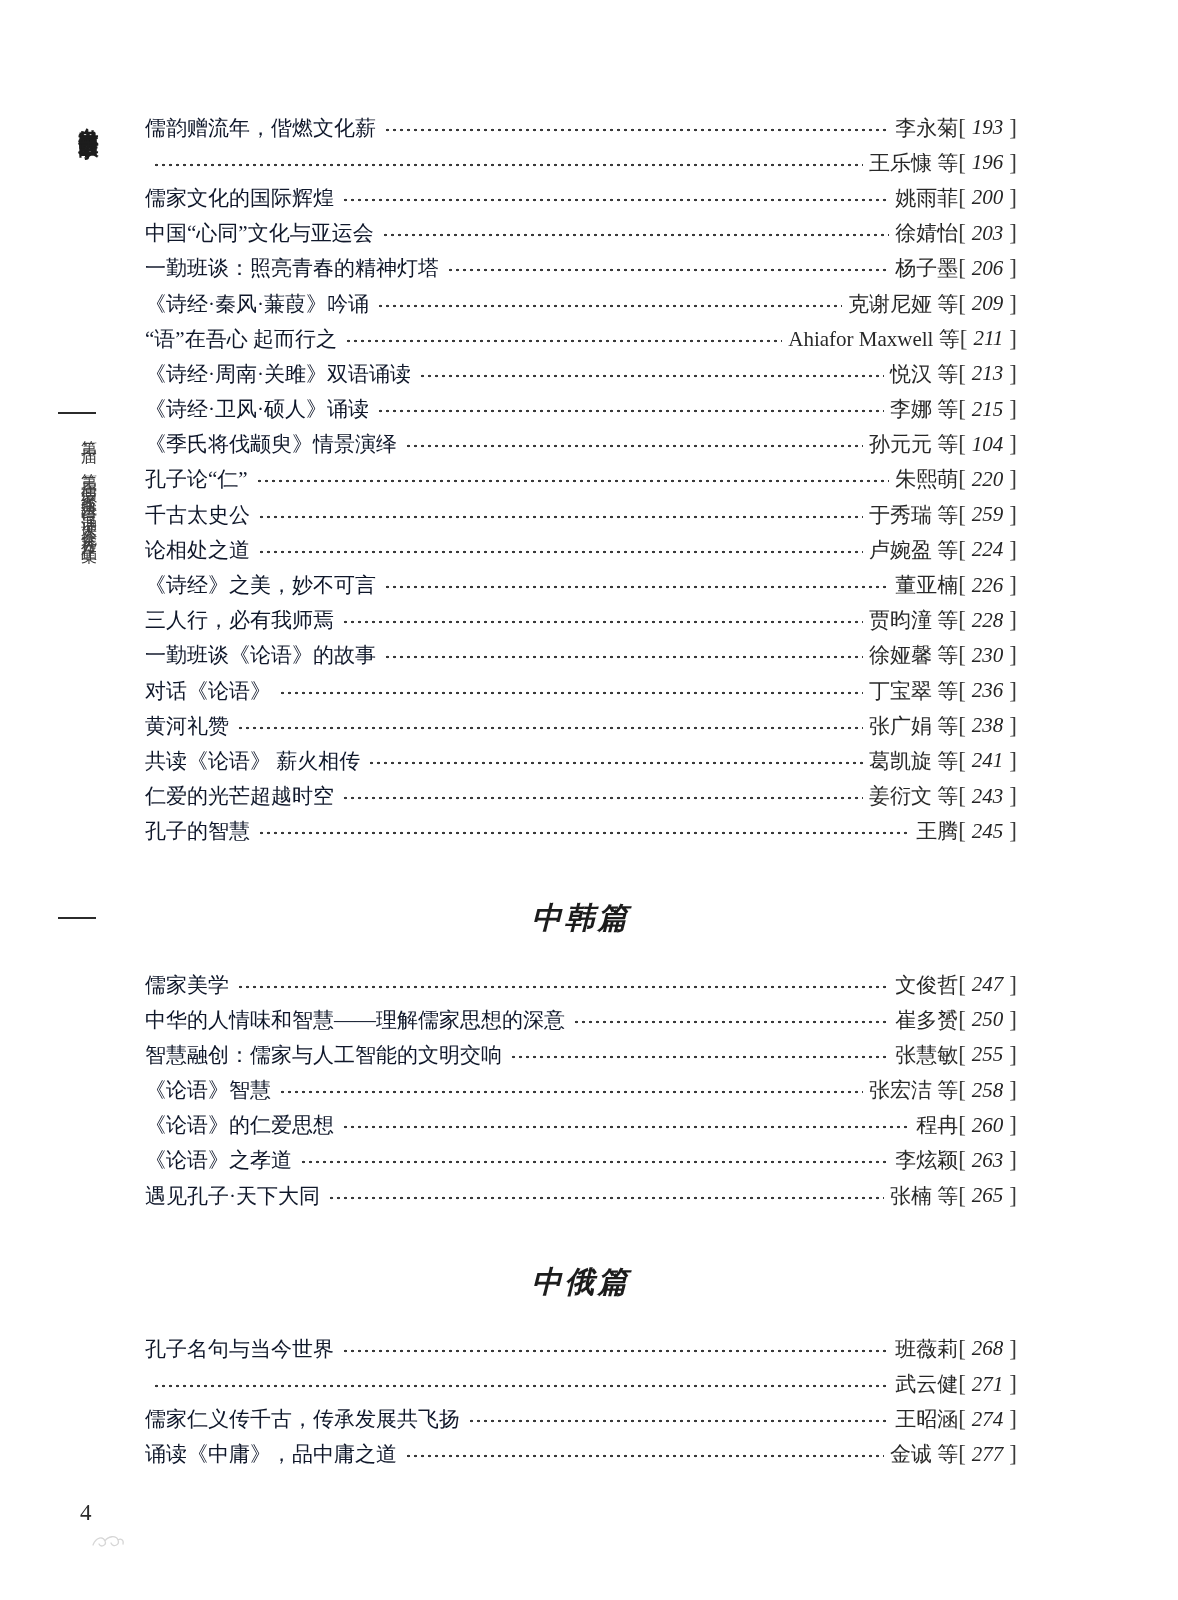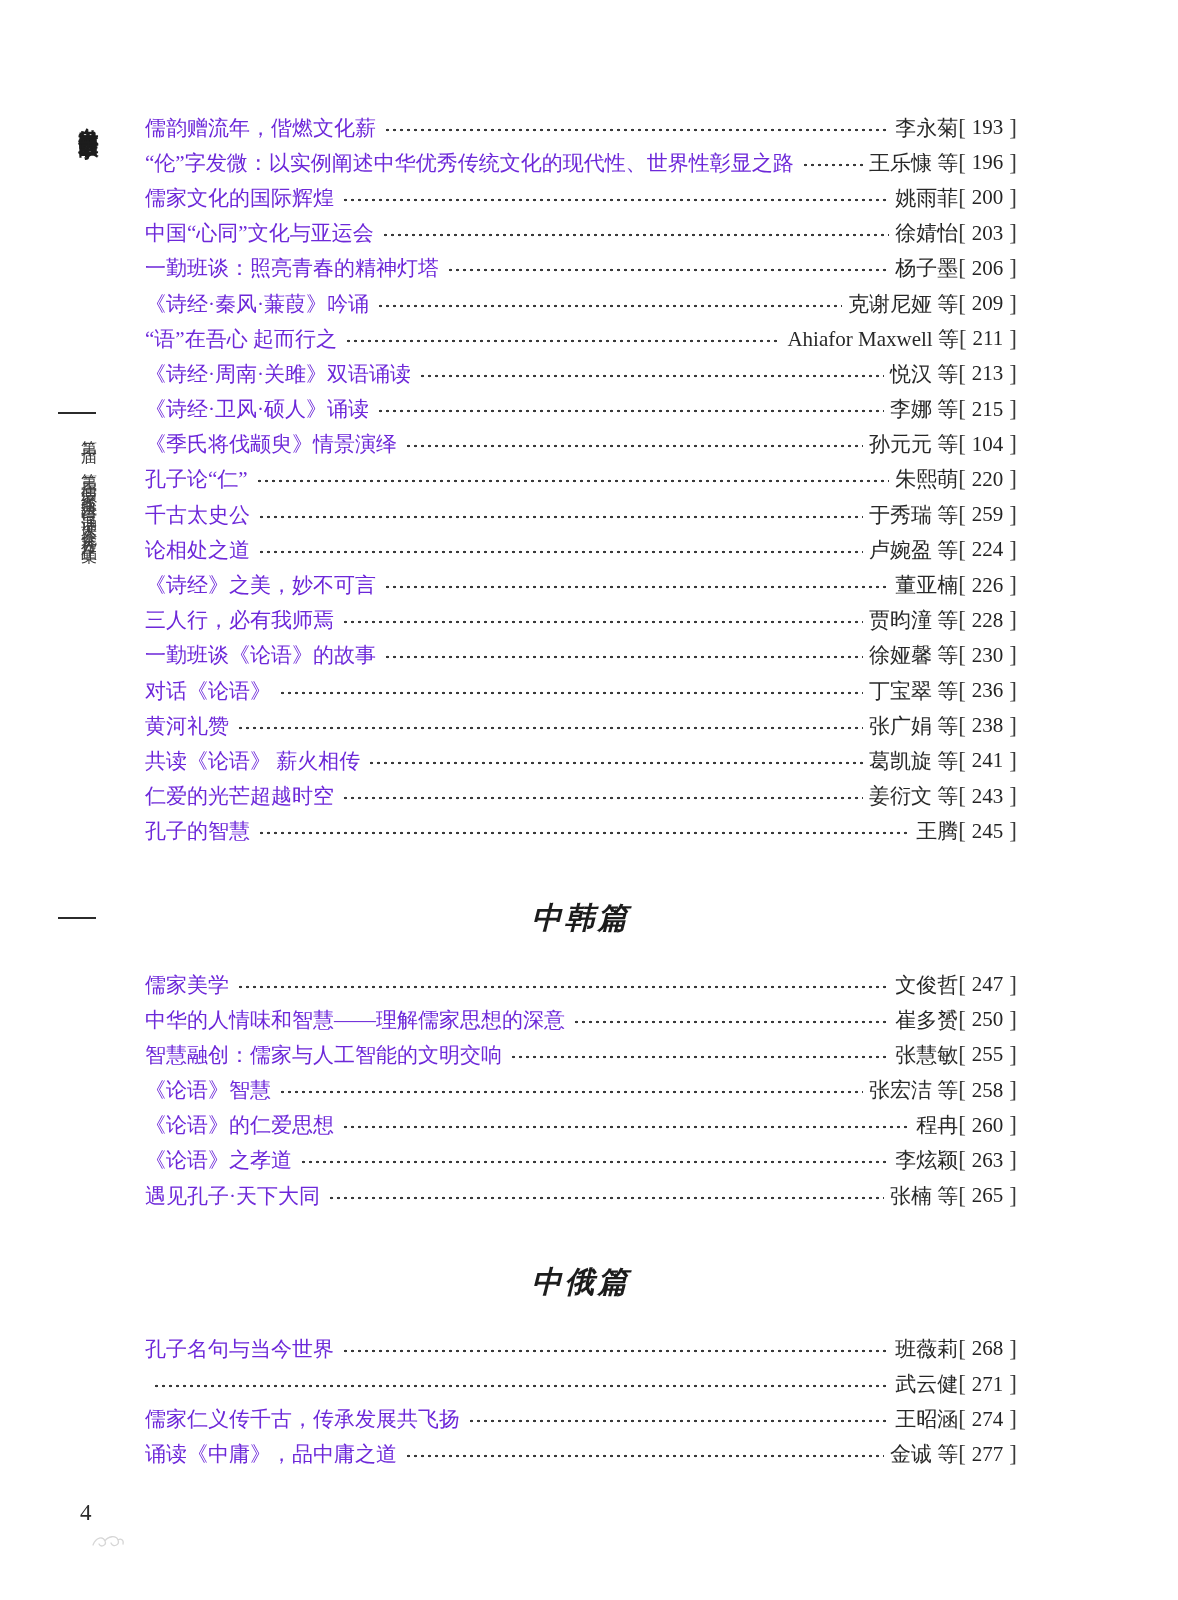--- a/index.html
+++ b/index.html
@@ -36,32 +36,32 @@
   .section-heading {
     font-family: "Liberation Sans", "DejaVu Sans", sans-serif;
     font-weight: 700; font-size: 30px; letter-spacing: 3px;
     text-align: center; color: #1c1c1c;
     margin: 48px 0 28px; height: 42px; line-height: 42px; font-style: italic;
   }
   .toc-entry {
     display: flex; align-items: center;
     height: 35.2px; font-size: 21px; white-space: nowrap;
   }
-  .entry-title { flex: 0 0 auto; color: #6d28d9; }
+  .entry-title { flex: 0 0 auto; color: #0f172a; }
   .leader {
     flex: 1 1 0; min-width: 8px; height: 16px; margin: 0 6px;
     align-self: center; transform: translateY(2px);
     background-image: radial-gradient(circle, #3a3a3a 1.15px, rgba(0,0,0,0) 1.55px);
     background-size: 7px 16px; background-repeat: repeat-x;
     background-position: 2px center;
   }
   .entry-author { flex: 0 0 auto; color: #282828; }
   .entry-page { flex: 0 0 auto; display: inline-flex; align-items: center; }
   .entry-page .br { font-size: 23px; color: #3a3a3a; }
-  .entry-page .num { margin: 0 6px; font-size: 21px; color: #232323; }
+  .entry-page .num { margin: 0 6px; font-size: 21px; color: #232323; font-style: italic; }
 
   
   .pagenum {
     position: absolute; left: 80px; top: 1500px;
     font-size: 23px; color: #2a2a2a;
   }
   .ornament { position: absolute; left: 90px; top: 1532px; opacity: 0.55; }
 </style>
 </head>
 <body>
@@ -80,21 +80,20 @@
     <span class="leader"></span>
     <span class="entry-author">李永菊</span>
     <span class="entry-page">
       <span class="br br-open">[</span>
       <span class="num">193</span>
       <span class="br br-close">]</span>
     </span>
   </div>
 
   <div class="toc-entry">
-    <span class="entry-title">“伦”字发微：以实例阐述中华优秀传统文化的现代性、世界性彰显之路</span>
     <span class="leader"></span>
     <span class="entry-author">王乐慷 等</span>
     <span class="entry-page">
       <span class="br br-open">[</span>
       <span class="num">196</span>
       <span class="br br-close">]</span>
     </span>
   </div>
 
   <div class="toc-entry">

